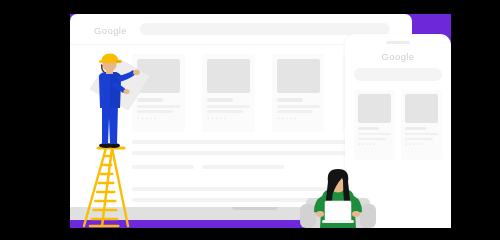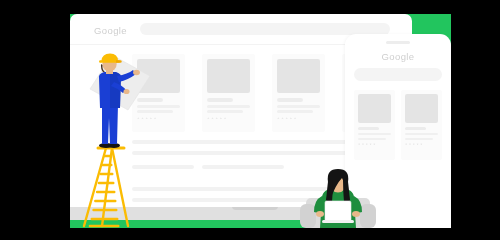--- a/index.html
+++ b/index.html
@@ -1,18 +1,18 @@
 <!DOCTYPE html>
 <html><head>
 <meta charset="utf-8">
 <title>Illustration</title>
 <style>
   html,body{margin:0;padding:0;background:#000;}
   body{width:500px;height:228px;overflow:hidden;font-family:"Liberation Sans",sans-serif;}
-  #stage{position:relative;width:470px;height:228px;background:#22c55e;overflow:hidden;}
+  #stage{position:relative;width:470px;height:228px;background:#6d28d9;overflow:hidden;}
 
   
   .base-bar{position:absolute;left:55px;top:206px;width:400px;height:14px;background:#e0e0e0;border-radius:3px 3px 5px 5px;}
   .base-notch{position:absolute;left:232px;top:206px;width:46px;height:4px;background:#d0d0d0;border-radius:0 0 4px 4px;}
 
   
   .desktop-window{position:absolute;left:70px;top:14px;width:342px;height:193px;background:#ffffff;border-radius:7px 7px 0 0;overflow:hidden;}
   .dw-logo{position:absolute;left:24px;top:11px;font-size:9.5px;color:#cfcfcf;letter-spacing:.4px;font-family:"Liberation Sans",sans-serif;}
   .dw-search{position:absolute;left:70px;top:9px;width:250px;height:12px;background:#f4f4f4;border-radius:6px;}
   .dw-divider{position:absolute;left:0;top:30px;width:100%;height:1px;background:#f3f3f3;}

